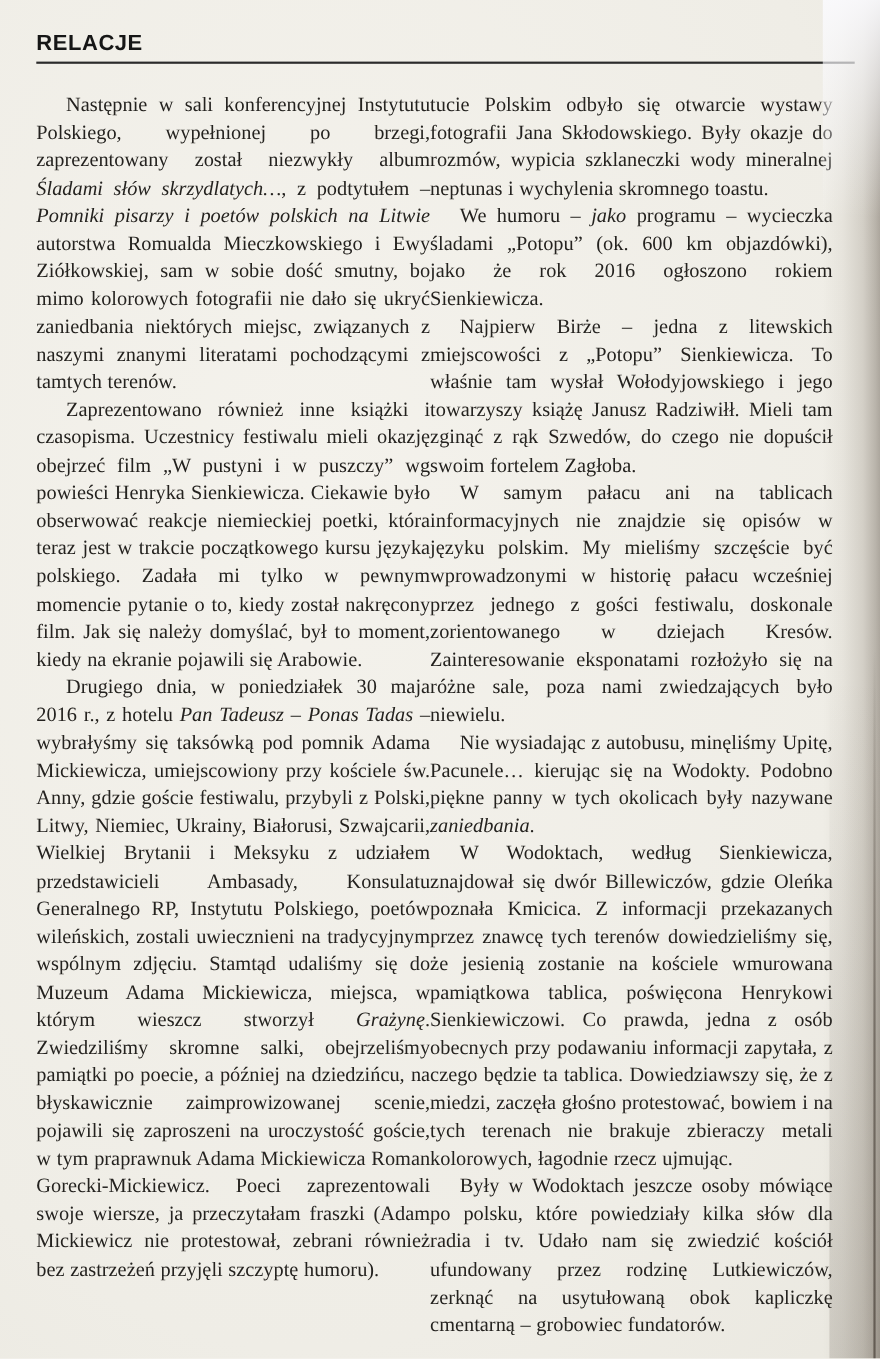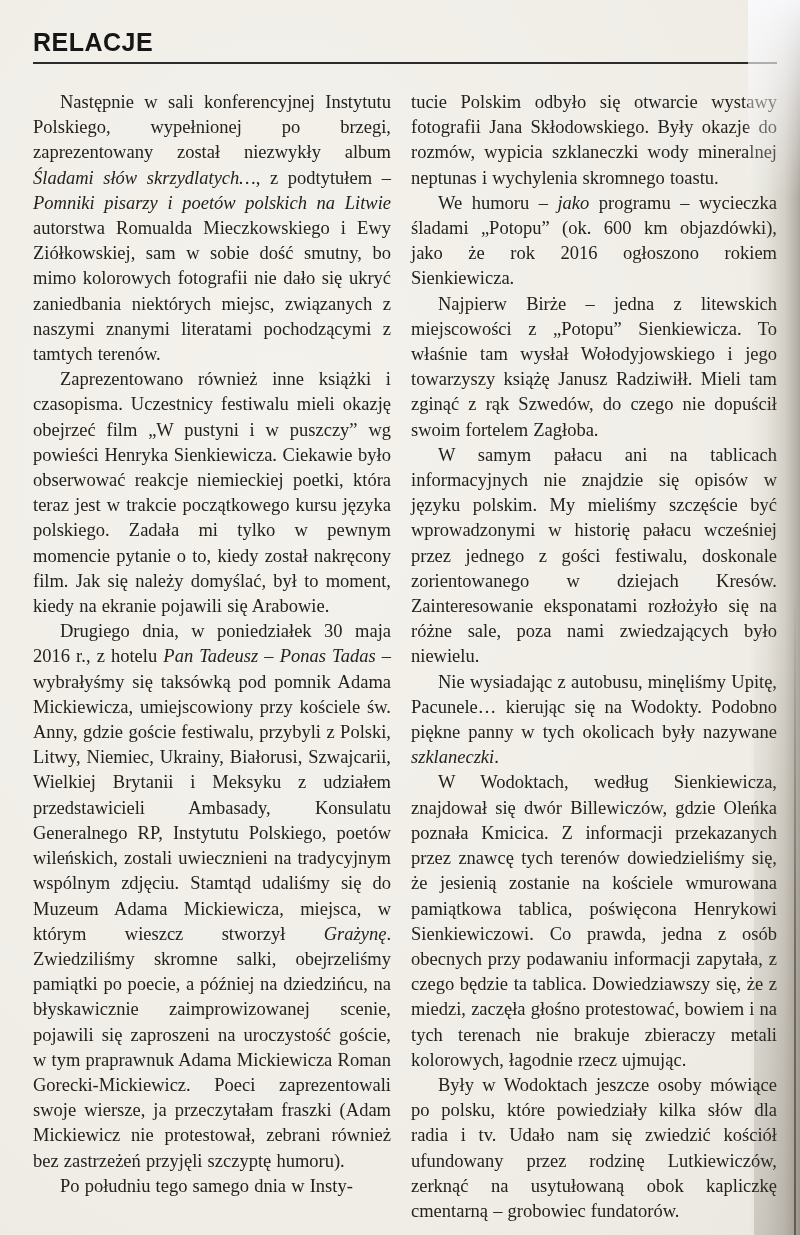--- a/index.html
+++ b/index.html
@@ -8,26 +8,26 @@
   .page {
     position:relative; width:800px; height:1235px; overflow:hidden;
     background:#f1efe9;
     background-image: radial-gradient(ellipse at 35% 35%, #f4f2ec 0%, #efede6 70%, #eae8e0 100%);
   }
 
   .content { position:absolute; left:33px; top:28px; width:744px; }
 
   .masthead {
     font-family:"Liberation Sans", sans-serif;
-    font-weight:700; font-size:25px; letter-spacing:0.5px;
+    font-weight:700; font-size:20px; letter-spacing:0.5px;
     color:#161616;
   }
   .rule { height:2px; background:#2b2b2b; margin-top:5px; }
 
-  .cols { display:flex; gap:20px; margin-top:26px; }
+  .cols { display:flex; margin-top:26px; }
   .col { text-align:justify; color:#24221f; }
   .col.left  { width:358px; }
   .col.right { width:366px; }
 
   .col p {
     margin:0; text-indent:27px;
     font-size:18.5px; line-height:25.2px;
     word-spacing:0.5px;
   }
   .col p.noindent { text-indent:0; }
@@ -66,28 +66,27 @@
 
 <div class="page">
   <div class="content">
     <div class="masthead">RELACJE</div>
     <div class="rule"></div>
     <div class="cols">
       <div class="col left" id="col-left">
           <p><span>Następnie w sali konferencyjnej Instytutu Polskiego, wypełnionej po brzegi, zaprezentowany został niezwykły album </span><em>Śladami słów skrzydlatych…</em><span>, z podtytułem – </span><em>Pomniki pisarzy i poetów polskich na Litwie</em><span> autorstwa Romualda Mieczkowskiego i Ewy Ziółkowskiej, sam w sobie dość smutny, bo mimo kolorowych fotografii nie dało się ukryć zaniedbania niektórych miejsc, związanych z naszymi znanymi literatami pochodzącymi z tamtych terenów.</span></p>
           <p><span>Zaprezentowano również inne książki i czasopisma. Uczestnicy festiwalu mieli okazję obejrzeć film „W pustyni i w puszczy” wg powieści Henryka Sienkiewicza. Ciekawie było obserwować reakcje niemieckiej poetki, która teraz jest w trakcie początkowego kursu języka polskiego. Zadała mi tylko w pewnym momencie pytanie o to, kiedy został nakręcony film. Jak się należy domyślać, był to moment, kiedy na ekranie pojawili się Arabowie.</span></p>
           <p><span>Drugiego dnia, w poniedziałek 30 maja 2016 r., z hotelu </span><em>Pan Tadeusz – Ponas Tadas</em><span> – wybrałyśmy się taksówką pod pomnik Adama Mickiewicza, umiejscowiony przy kościele św. Anny, gdzie goście festiwalu, przybyli z Polski, Litwy, Niemiec, Ukrainy, Białorusi, Szwajcarii, Wielkiej Brytanii i Meksyku z udziałem przedstawicieli Ambasady, Konsulatu Generalnego RP, Instytutu Polskiego, poetów wileńskich, zostali uwiecznieni na tradycyjnym wspólnym zdjęciu. Stamtąd udaliśmy się do Muzeum Adama Mickiewicza, miejsca, w którym wieszcz stworzył </span><em>Grażynę</em><span>. Zwiedziliśmy skromne salki, obejrzeliśmy pamiątki po poecie, a później na dziedzińcu, na błyskawicznie zaimprowizowanej scenie, pojawili się zaproszeni na uroczystość goście, w tym praprawnuk Adama Mickiewicza Roman Gorecki-Mickiewicz. Poeci zaprezentowali swoje wiersze, ja przeczytałam fraszki (Adam Mickiewicz nie protestował, zebrani również bez zastrzeżeń przyjęli szczyptę humoru).</span></p>
-          <p><span>Po południu tego samego dnia w Insty-</span></p>
         </div>
       <div class="col right" id="col-right">
           <p class="noindent"><span>tucie Polskim odbyło się otwarcie wystawy fotografii Jana Skłodowskiego. Były okazje do rozmów, wypicia szklaneczki wody mineralnej neptunas i wychylenia skromnego toastu.</span></p>
           <p><span>We humoru – </span><em>jako</em><span> programu – wycieczka śladami „Potopu” (ok. 600 km objazdówki), jako że rok 2016 ogłoszono rokiem Sienkiewicza.</span></p>
           <p><span>Najpierw Birże – jedna z litewskich miejscowości z „Potopu” Sienkiewicza. To właśnie tam wysłał Wołodyjowskiego i jego towarzyszy książę Janusz Radziwiłł. Mieli tam zginąć z rąk Szwedów, do czego nie dopuścił swoim fortelem Zagłoba.</span></p>
           <p><span>W samym pałacu ani na tablicach informacyjnych nie znajdzie się opisów w języku polskim. My mieliśmy szczęście być wprowadzonymi w historię pałacu wcześniej przez jednego z gości festiwalu, doskonale zorientowanego w dziejach Kresów. Zainteresowanie eksponatami rozłożyło się na różne sale, poza nami zwiedzających było niewielu.</span></p>
-          <p><span>Nie wysiadając z autobusu, minęliśmy Upitę, Pacunele… kierując się na Wodokty. Podobno piękne panny w tych okolicach były nazywane </span><em>szklaneczki</em><span>.</span></p>
+          <p><span>Nie wysiadając z autobusu, minęliśmy Upitę, Pacunele… kierując się na Wodokty. Podobno piękne panny w tych okolicach były nazywane </span><em>zaniedbania</em><span>.</span></p>
           <p><span>W Wodoktach, według Sienkiewicza, znajdował się dwór Billewiczów, gdzie Oleńka poznała Kmicica. Z informacji przekazanych przez znawcę tych terenów dowiedzieliśmy się, że jesienią zostanie na kościele wmurowana pamiątkowa tablica, poświęcona Henrykowi Sienkiewiczowi. Co prawda, jedna z osób obecnych przy podawaniu informacji zapytała, z czego będzie ta tablica. Dowiedziawszy się, że z miedzi, zaczęła głośno protestować, bowiem i na tych terenach nie brakuje zbieraczy metali kolorowych, łagodnie rzecz ujmując.</span></p>
           <p><span>Były w Wodoktach jeszcze osoby mówiące po polsku, które powiedziały kilka słów dla radia i tv. Udało nam się zwiedzić kościół ufundowany przez rodzinę Lutkiewiczów, zerknąć na usytułowaną obok kapliczkę cmentarną – grobowiec fundatorów.</span></p>
         </div>
     </div>
   </div>
 
   <div class="footer">
     <span class="pagenum">116</span>
     <span class="sep">|</span>
     <span class="magazine">galeria 38</span>

